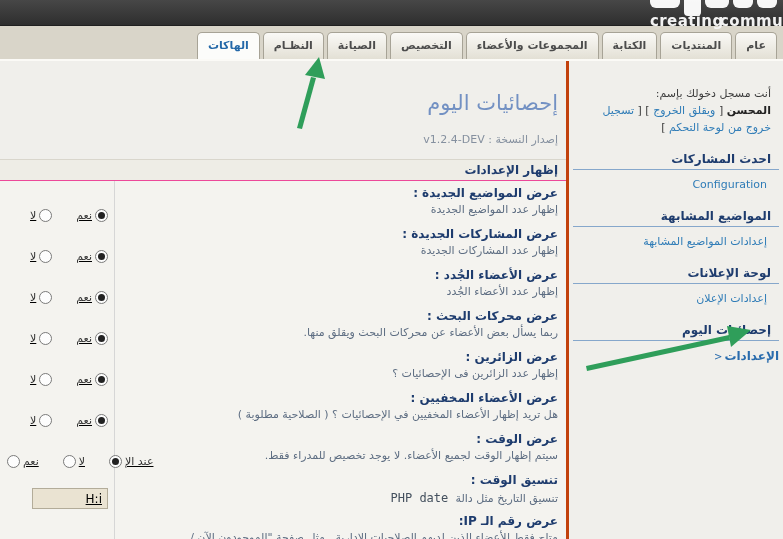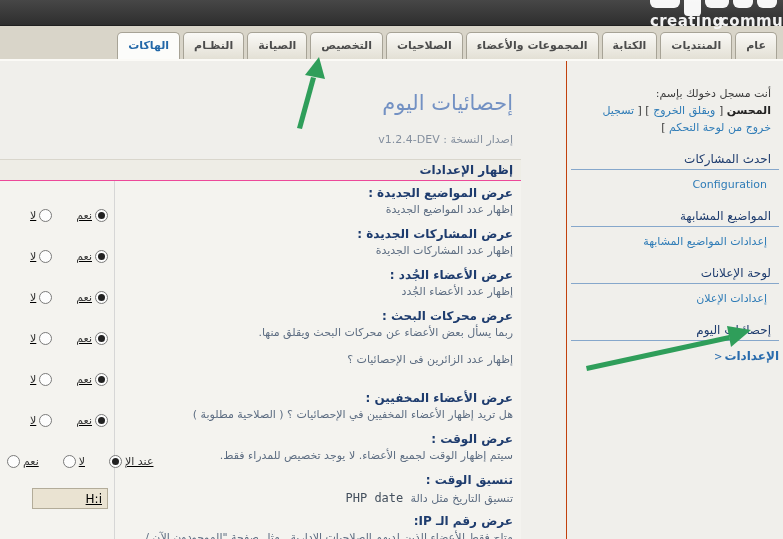--- a/index.html
+++ b/index.html
@@ -23,27 +23,27 @@
   
   .tabstrip{height:33px;background:#d9d5c9;display:flex;align-items:flex-end;
     padding:0 6px 0 0;border-bottom:2px solid #fbfaf6;}
   .tab{height:26px;line-height:26px;padding:0 10px;margin-left:3px;cursor:default;
     background:linear-gradient(#faf9f6,#e3e0d5);border:1px solid #a7a396;border-bottom:none;
     border-radius:5px 5px 0 0;font-size:11px;font-weight:700;color:#4c4c4c;white-space:nowrap;}
   .tab.active{background:#fcfcfa;color:#2468a8;}
 
   
   .content{display:flex;height:479px;background:#f0efeb;}
-  .sidebar{width:217px;flex:0 0 217px;border-left:1px solid #c2410c;padding-top:24px;
-    font-size:11px;color:#3c3c3c;box-sizing:border-box;margin-left:45px;}
+  .sidebar{width:217px;flex:0 0 217px;border-left:3px solid #c2410c;padding-top:24px;
+    font-size:11px;color:#3c3c3c;box-sizing:border-box;}
   .login{padding:0 12px 0 8px;line-height:1.55;}
   .login .uname{font-weight:700;color:#222;}
   a.sblink, .login a{color:#2f7cb7;text-decoration:none;cursor:pointer;}
   .sb-section{margin-top:16px;}
-  .sb-title{font-size:12px;font-weight:400;color:#1e3c6e;padding:0 8px 3px 0;
+  .sb-title{font-size:12px;font-weight:700;color:#1e3c6e;padding:0 8px 3px 0;
     border-bottom:1px solid #86a7cb;margin:0 4px 5px 4px;}
   .sb-link{padding:3px 16px 2px 0;}
   .sb-link.current{padding-right:4px;text-align:right;}
   .sb-link.current a{font-weight:700;font-size:12px;color:#2a6cad;}
   .cur-marker{color:#2a6cad;font-size:10px;margin-right:2px;}
 
   .main{flex:1;position:relative;box-sizing:border-box;}
   .page-title{margin:30px 8px 0 0;font-size:21px;color:#7391c3;text-align:right;}
   .version{margin:18px 8px 0 0;font-size:11px;color:#85909f;text-align:right;}
 
@@ -96,23 +96,20 @@
       <div class="tab">
     <span>المنتديات</span>
   </div>
       <div class="tab">
     <span>الكتابة</span>
   </div>
       <div class="tab">
     <span>المجموعات والأعضاء</span>
   </div>
       <div class="tab">
-    <span>الصلاحيات</span>
-  </div>
-      <div class="tab">
     <span>التخصيص</span>
   </div>
       <div class="tab">
     <span>الصيانة</span>
   </div>
       <div class="tab">
     <span>النظـام</span>
   </div>
       <div class="tab active">
     <span>الهاكات</span>
@@ -227,20 +224,21 @@
                   <span class="radio"></span>
                 </span>
                 <span class="pair">
                   <span class="rlabel">نعم</span>
                   <span class="radio sel"></span>
                 </span>
               </div>
   </div>
             <div class="srow">
     <div class="lbl-cell">
+      <div class="s-label">عرض الزائرين :</div>
       <div class="s-desc">إظهار عدد الزائرين فى الإحصائيات ؟</div>
     </div>
     <div class="ctl-cell">
                 <span class="pair">
                   <span class="rlabel">لا</span>
                   <span class="radio"></span>
                 </span>
                 <span class="pair">
                   <span class="rlabel">نعم</span>
                   <span class="radio sel"></span>

